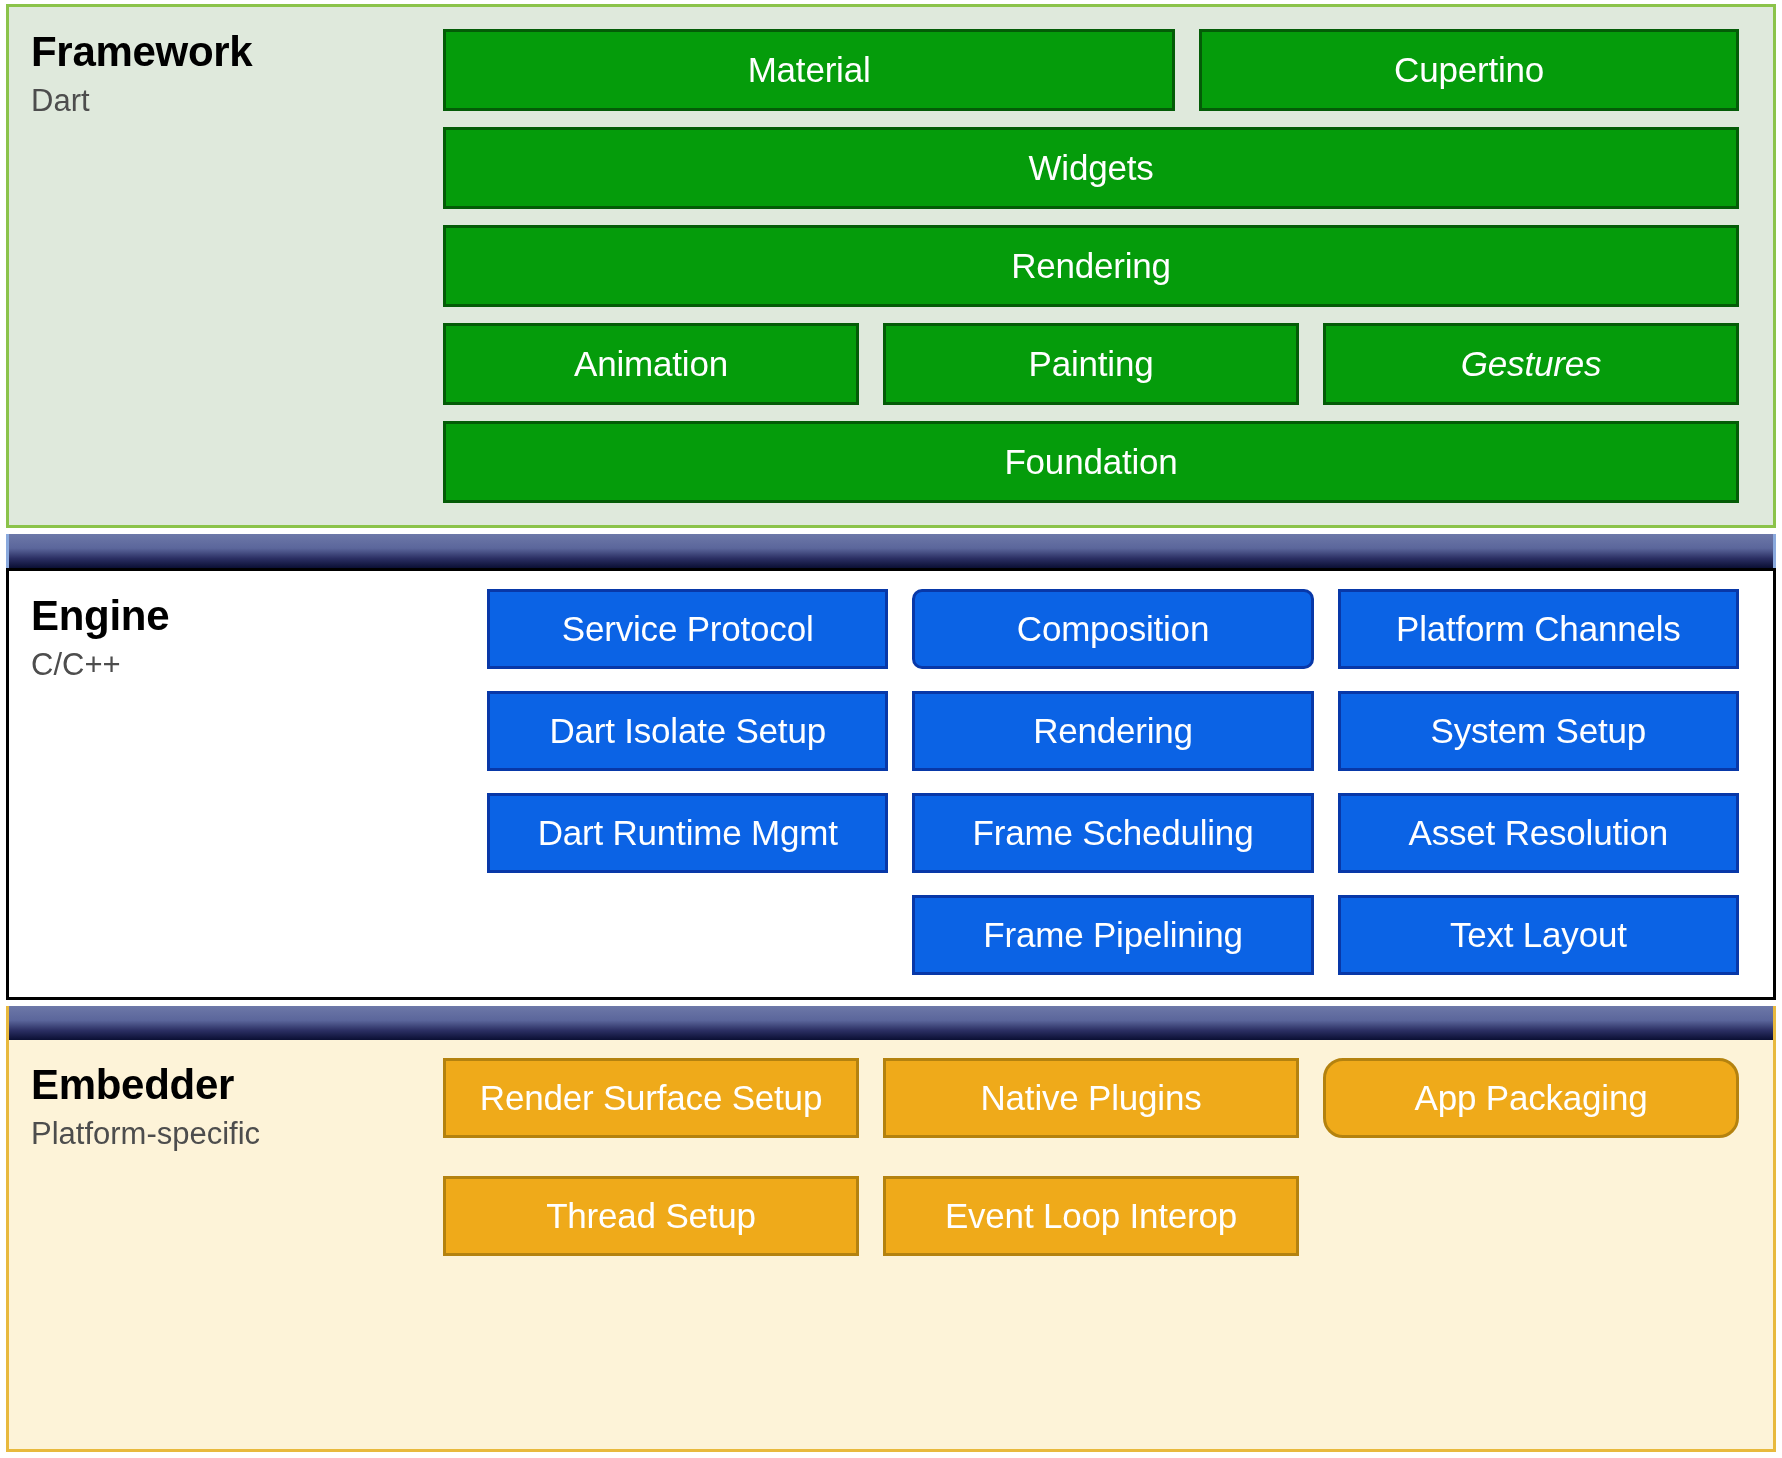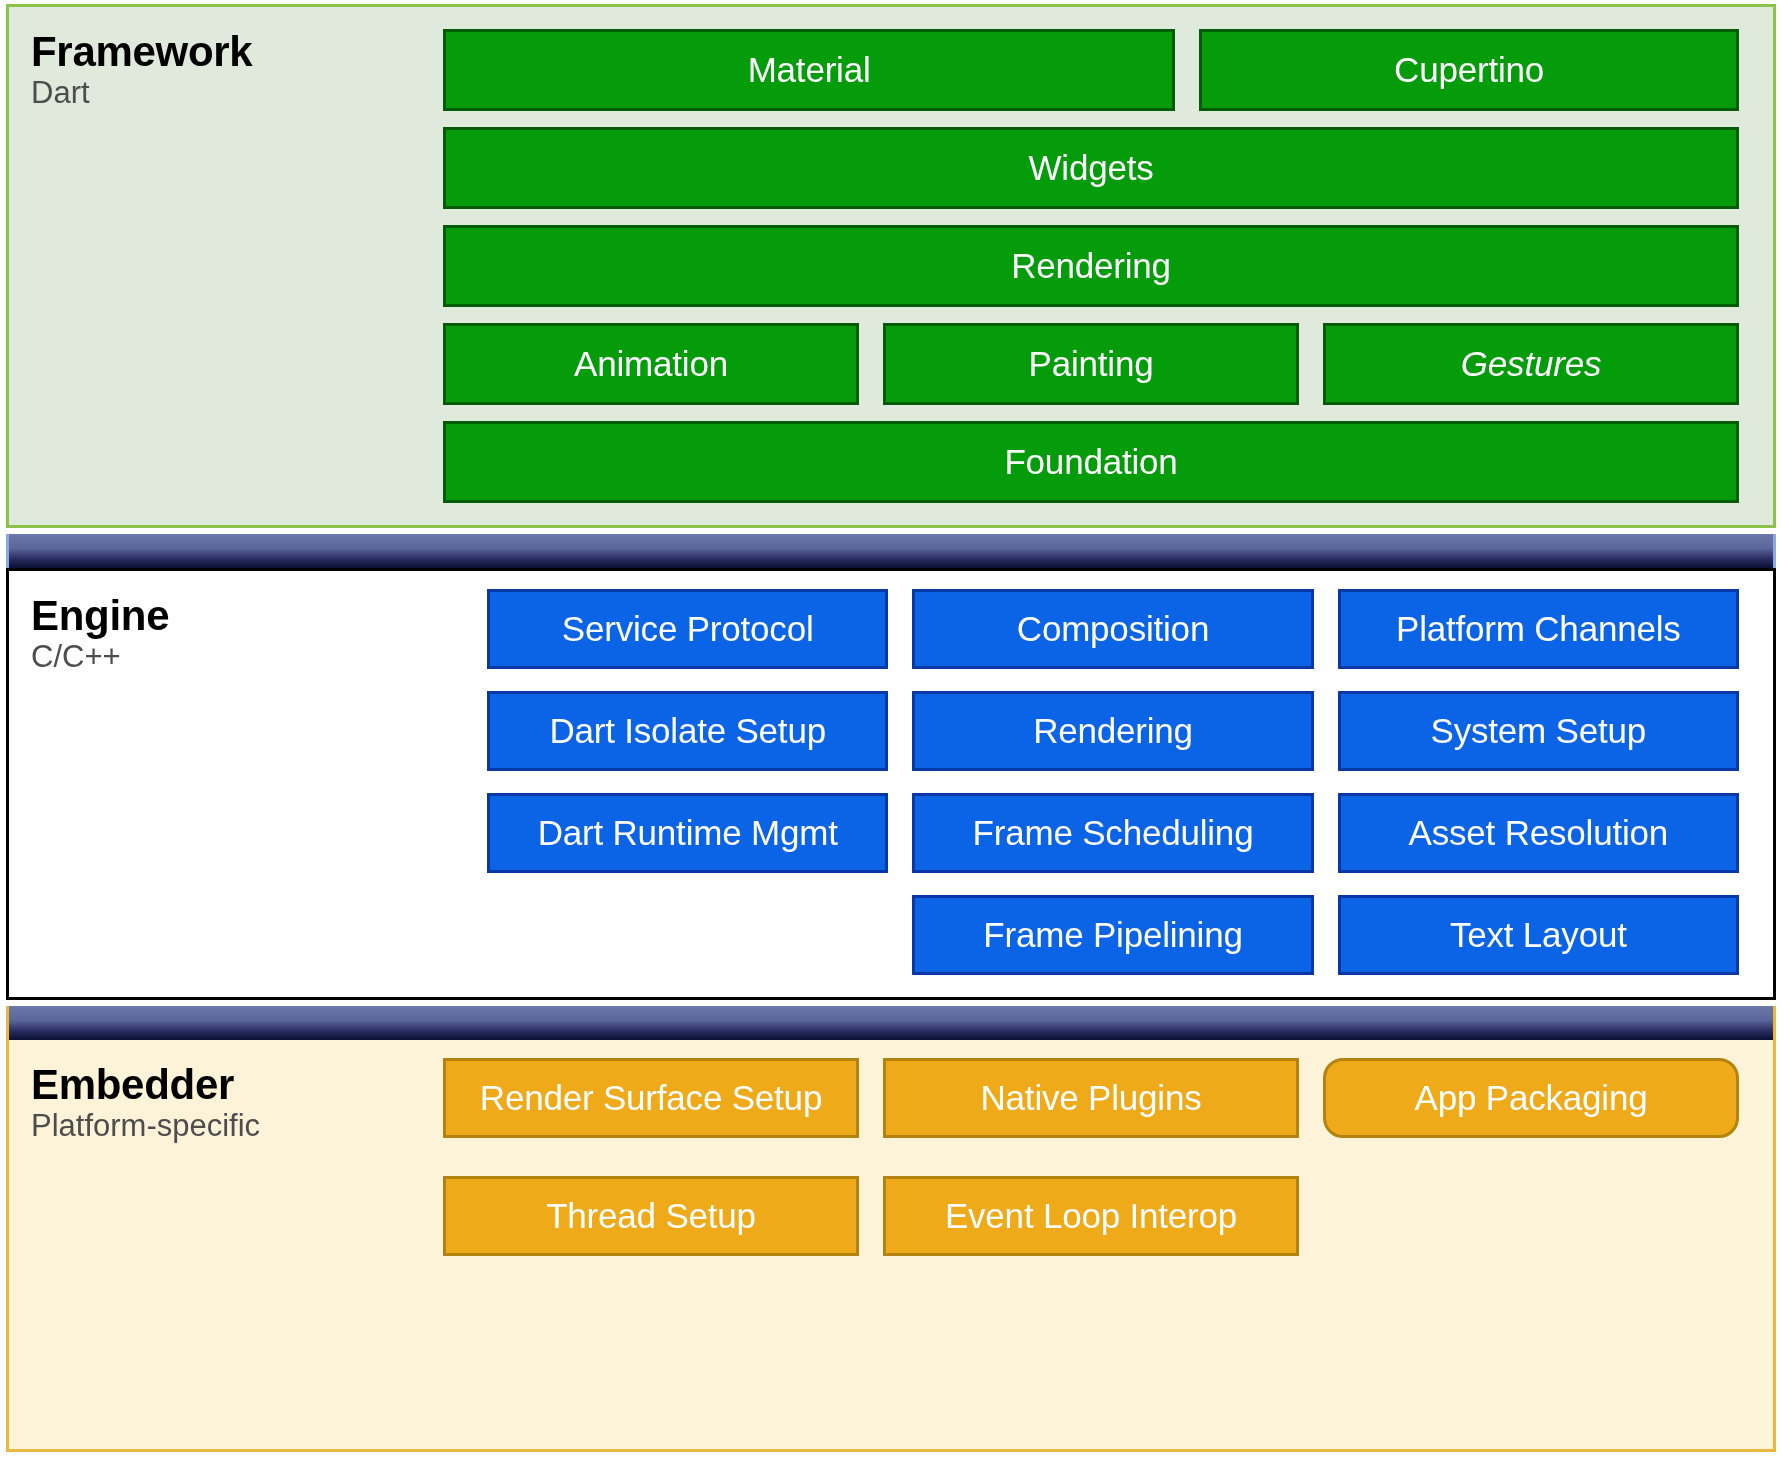--- a/index.html
+++ b/index.html
@@ -50,21 +50,21 @@
     color: #000000;
     line-height: 1.08;
     letter-spacing: -0.3px;
   }
 
   .layer-sub {
     font-size: 31px;
     font-weight: 400;
     color: #4d4d4d;
     line-height: 1.2;
-    margin-top: 0;
+    margin-top: 8px;
   }
 
   .layer-content {
     flex: 1 1 auto;
     display: flex;
     flex-direction: column;
     gap: 14px;
     padding: 22px 34px 22px 0;
   }
 
@@ -196,21 +196,21 @@
     <div class="engine-cap"></div>
     <div class="layer layer-engine-inner">
       <div class="layer-body">
         <div class="layer-label">
           <div class="layer-title">Engine</div>
           <div class="layer-sub">C/C++</div>
         </div>
         <div class="layer-content" id="engine-rows">
             <div class="row">
               <div class="box" style="flex-grow: 1; flex-basis: 0px;">Service Protocol</div>
-              <div class="box" style="flex-grow: 1; flex-basis: 0px;">Composition</div>
+              <div class="box" style="flex-grow: 1; flex-basis: 0px; border-radius: 10px;">Composition</div>
               <div class="box" style="flex-grow: 1; flex-basis: 0px;">Platform Channels</div>
             </div>
             <div class="row">
               <div class="box" style="flex-grow: 1; flex-basis: 0px;">Dart Isolate Setup</div>
               <div class="box" style="flex-grow: 1; flex-basis: 0px;">Rendering</div>
               <div class="box" style="flex-grow: 1; flex-basis: 0px;">System Setup</div>
             </div>
             <div class="row">
               <div class="box" style="flex-grow: 1; flex-basis: 0px;">Dart Runtime Mgmt</div>
               <div class="box" style="flex-grow: 1; flex-basis: 0px;">Frame Scheduling</div>

